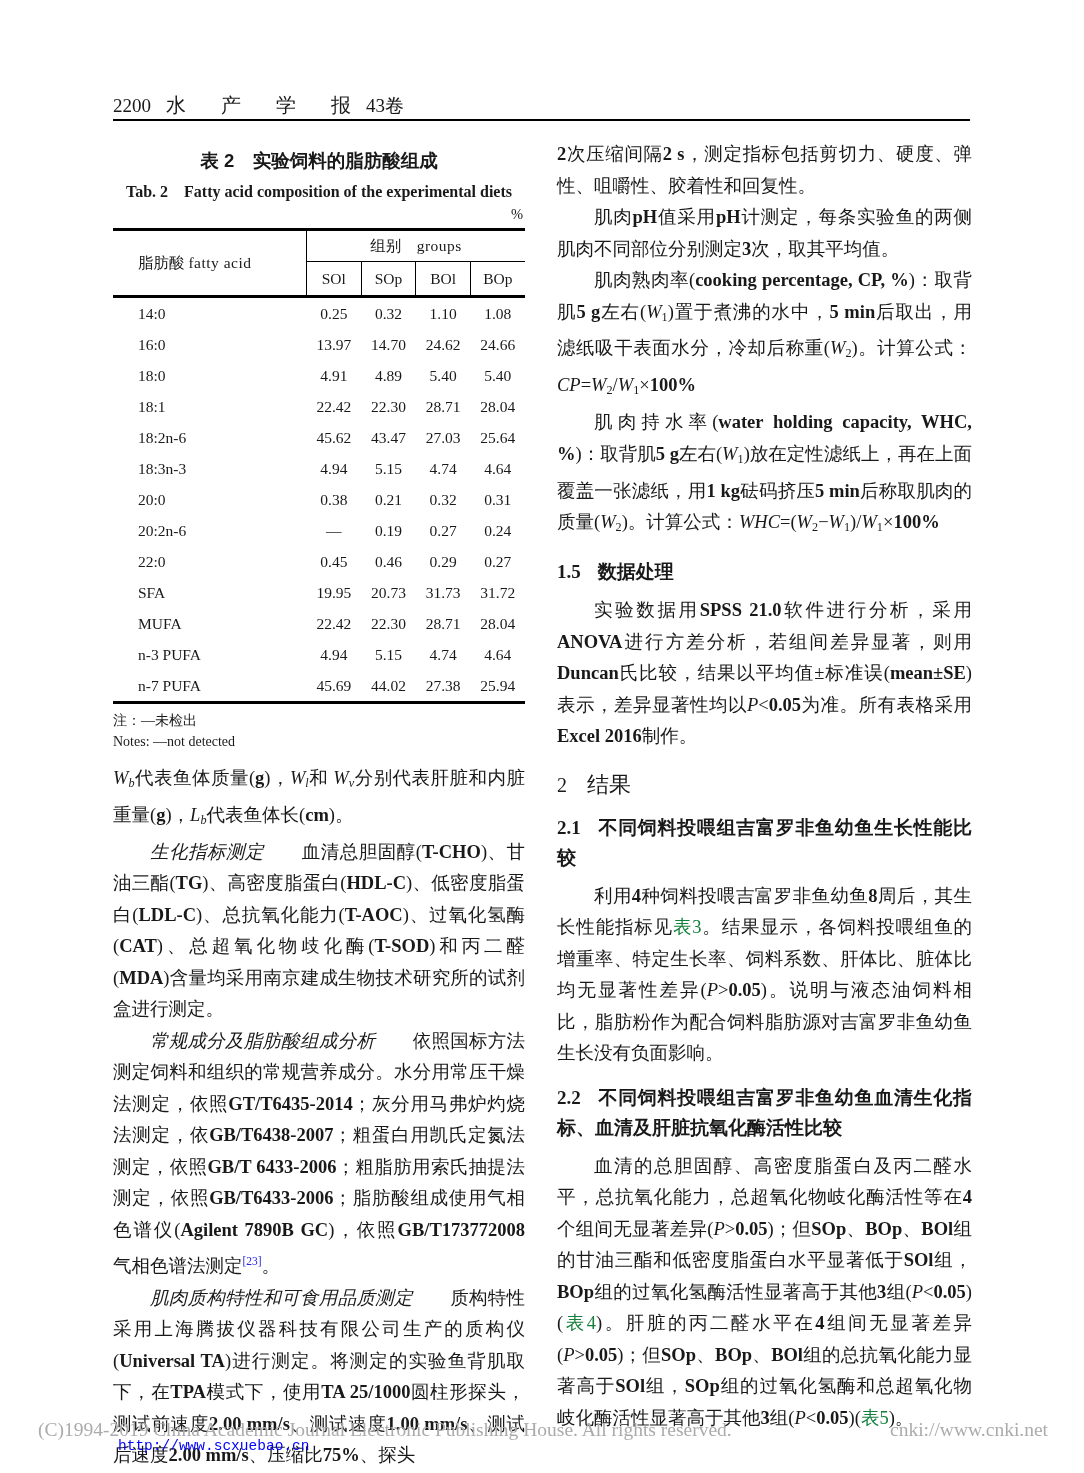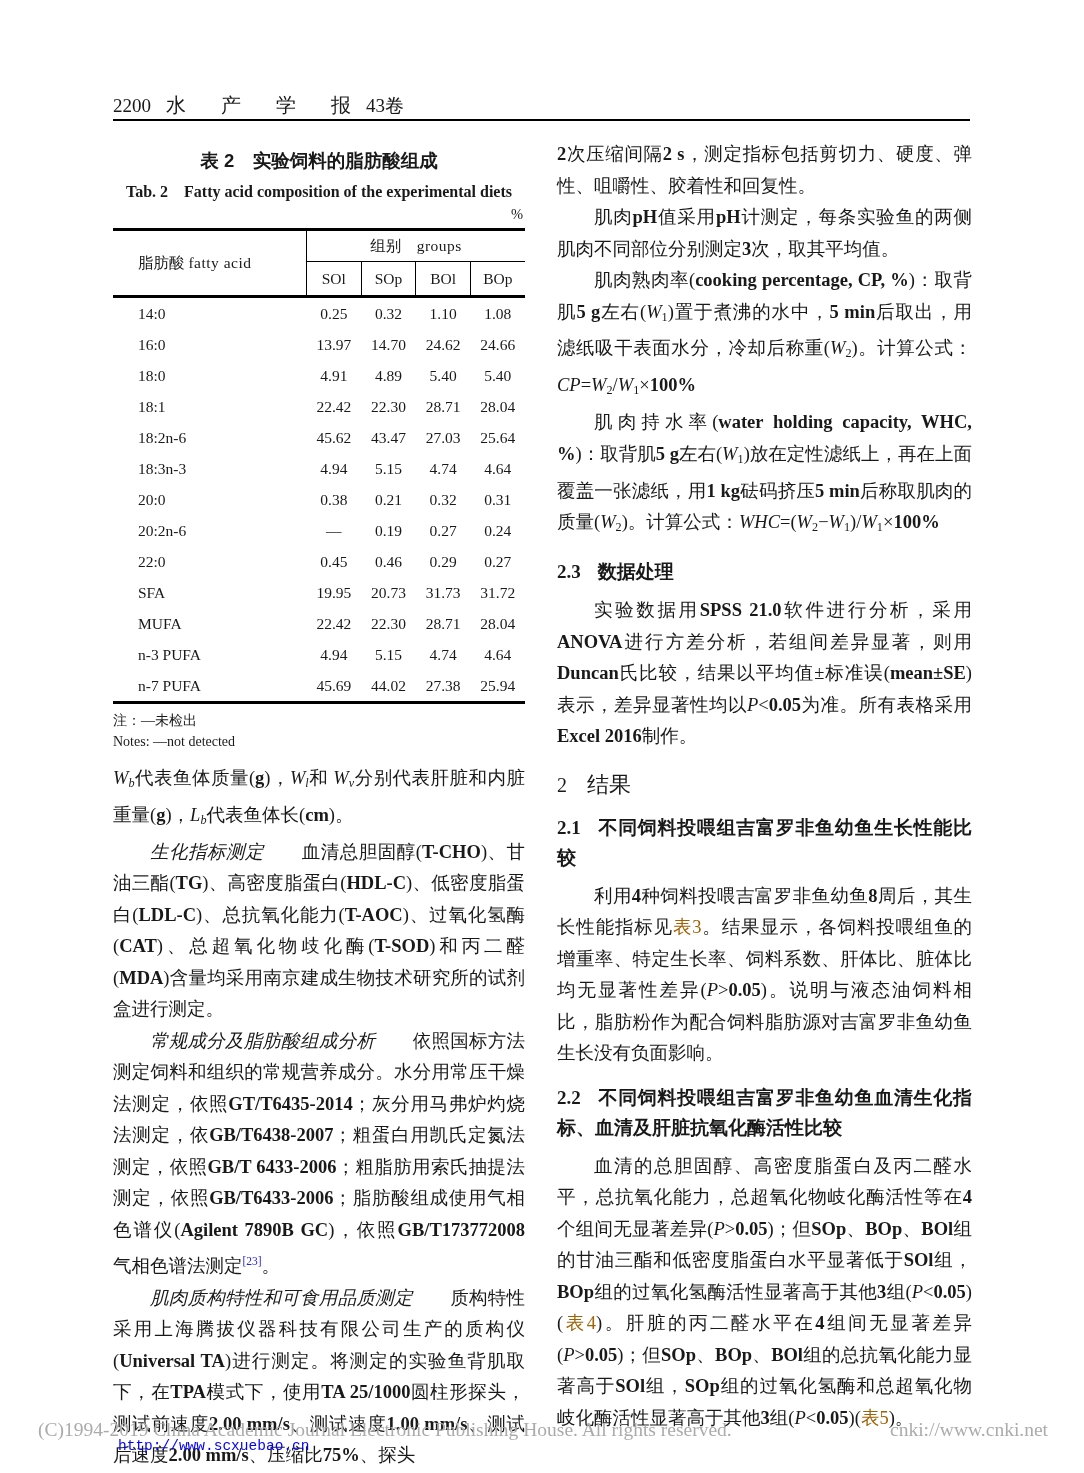--- a/index.html
+++ b/index.html
@@ -41,21 +41,21 @@
   
   .para{margin:0;font-size:18.5px;line-height:31.5px;text-align:justify;
         text-justify:inter-ideograph;}
   .p-first{margin-top:12px;}
   .indent{text-indent:2em;}
   .kai{font-style:italic;}
   .b{font-weight:bold;}
   .i{font-style:italic;}
   .sub{font-size:0.66em;vertical-align:-0.28em;}
   .isub{font-size:0.66em;vertical-align:-0.28em;font-style:italic;}
-  .link{color:#a16207;cursor:pointer;margin-top:28px;}
+  .link{color:#15803d;cursor:pointer;margin-top:28px;}
   .suplink{color:#2222e0;font-size:0.62em;vertical-align:super;cursor:pointer;}
 
   .h-sub{font-family:"Liberation Sans","DejaVu Sans",sans-serif;font-weight:bold;
          font-size:19px;line-height:30px;margin:13px 0 8px;text-align:justify;}
   .h-sub .hnum{font-family:"Liberation Serif","DejaVu Serif",serif;margin-right:17px;}
   .h-main{font-family:"Liberation Serif","DejaVu Serif",serif;font-weight:500;
           font-size:22px;line-height:30px;margin:17px 0 12px;}
   .h-main .hnum{margin-right:20px;font-size:20px;}
 
   
@@ -206,21 +206,21 @@
     <p class="para indent"><span class="kai">肌肉质构特性和可食用品质测定</span><span>　　</span><span>质构特性采用上海腾拔仪器科技有限公司生产的质构仪(</span><span class="b">Universal TA</span><span>)进行测定。将测定的实验鱼背肌取下，在</span><span class="b">TPA</span><span>模式下，使用</span><span class="b">TA 25/1000</span><span>圆柱形探头，测试前速度</span><span class="b">2.00 mm/s</span><span>、测试速度</span><span class="b">1.00 mm/s</span><span>、测试后速度</span><span class="b">2.00 mm/s</span><span>、压缩比</span><span class="b">75%</span><span>、探头</span></p>
   </div>
 
   <div class="col col-right">
     <p class="para"><span class="b">2</span><span>次压缩间隔</span><span class="b">2 s</span><span>，测定指标包括剪切力、硬度、弹性、咀嚼性、胶着性和回复性。</span></p>
     <p class="para indent"><span>肌肉</span><span class="b">pH</span><span>值采用</span><span class="b">pH</span><span>计测定，每条实验鱼的两侧肌肉不同部位分别测定</span><span class="b">3</span><span>次，取其平均值。</span></p>
     <p class="para indent"><span>肌肉熟肉率(</span><span class="b">cooking percentage, CP, %</span><span>)：取背肌</span><span class="b">5 g</span><span>左右(</span><span class="i">W</span><span class="sub">1</span><span>)置于煮沸的水中，</span><span class="b">5 min</span><span>后取出，用滤纸吸干表面水分，冷却后称重(</span><span class="i">W</span><span class="sub">2</span><span>)。计算公式：</span><span class="i">CP</span><span>=</span><span class="i">W</span><span class="sub">2</span><span>/</span><span class="i">W</span><span class="sub">1</span><span>×</span><span class="b">100%</span></p>
     <p class="para indent"><span>肌肉持水率(</span><span class="b">water holding capacity, WHC, %</span><span>)：取背肌</span><span class="b">5 g</span><span>左右(</span><span class="i">W</span><span class="sub">1</span><span>)放在定性滤纸上，再在上面覆盖一张滤纸，用</span><span class="b">1 kg</span><span>砝码挤压</span><span class="b">5 min</span><span>后称取肌肉的质量(</span><span class="i">W</span><span class="sub">2</span><span>)。计算公式：</span><span class="i">WHC</span><span>=(</span><span class="i">W</span><span class="sub">2</span><span>−</span><span class="i">W</span><span class="sub">1</span><span>)/</span><span class="i">W</span><span class="sub">1</span><span>×</span><span class="b">100%</span></p>
 
     <h3 class="h-sub">
-      <span class="hnum">2.3</span><span>数据处理</span>
+      <span class="hnum">1.5</span><span>数据处理</span>
     </h3>
     <p class="para indent"><span>实验数据用</span><span class="b">SPSS 21.0</span><span>软件进行分析，采用</span><span class="b">ANOVA</span><span>进行方差分析，若组间差异显著，则用</span><span class="b">Duncan</span><span>氏比较，结果以平均值±标准误(</span><span class="b">mean±SE</span><span>)表示，差异显著性均以</span><span class="i">P</span><span>&lt;</span><span class="b">0.05</span><span>为准。所有表格采用</span><span class="b">Excel 2016</span><span>制作。</span></p>
 
     <h2 class="h-main">
       <span class="hnum">2</span><span>结果</span>
     </h2>
 
     <h3 class="h-sub">
       <span class="hnum">2.1</span><span>不同饲料投喂组吉富罗非鱼幼鱼生长性能比较</span>
     </h3>

